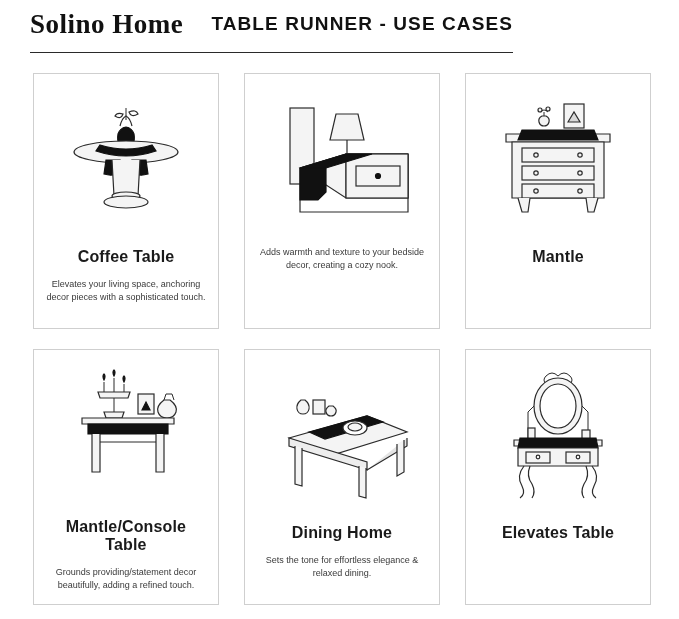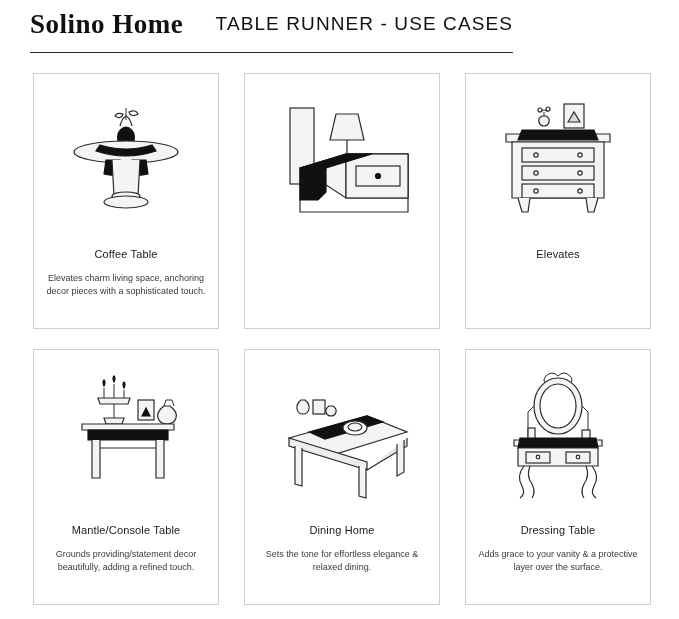--- a/index.html
+++ b/index.html
@@ -26,21 +26,21 @@
     font-family: "Liberation Serif", serif;
     font-size: 27px;
     font-weight: bold;
     letter-spacing: 0.5px;
     color: #111;
     white-space: nowrap;
   }
   .header-title {
     font-family: "Liberation Sans", sans-serif;
     font-size: 19px;
-    font-weight: normal;
+    font-weight: bold;
     letter-spacing: 1.1px;
     color: #111;
     white-space: nowrap;
   }
   .rule {
     height: 1px;
     background: #2a2a2a;
     margin: 4px 8px 0 8px;
   }
   .grid {
@@ -62,22 +62,22 @@
   .art {
     height: 150px;
     width: 100%;
     display: flex;
     align-items: flex-end;
     justify-content: center;
     padding-bottom: 4px;
   }
   .art svg { display: block; }
   .card-title {
-    font-size: 11px;
-    font-weight: normal;
+    font-size: 16px;
+    font-weight: bold;
     color: #1a1a1a;
     text-align: center;
     margin-top: 14px;
     letter-spacing: 0.15px;
   }
   .card-desc {
     font-size: 9px;
     line-height: 1.45;
     color: #3a3a3a;
     text-align: center;
@@ -116,21 +116,21 @@
             <path d="M60 70 l-2 14 q10 3 14 -2 l2 -12z" fill="#111" stroke="#111"></path>
             <path d="M100 70 l2 14 q-10 3 -14 -2 l-2 -12z" fill="#111" stroke="#111"></path>
 
             <path d="M66 70 l2 36 h24 l2 -36" fill="#f4f4f4"></path>
             <ellipse cx="80" cy="106" rx="14" ry="4" fill="#f4f4f4"></ellipse>
             <ellipse cx="80" cy="112" rx="22" ry="6" fill="#f4f4f4"></ellipse>
           </g>
         </svg>
       </div>
       <div class="card-title">Coffee Table</div>
-      <div class="card-desc">Elevates charm living space, anchoring decor pieces with a sophisticated touch.</div>
+      <div class="card-desc">Elevates your living space, anchoring decor pieces with a sophisticated touch.</div>
     </div>
 
     <div class="card">
       <div class="art">
         <svg width="160" height="140" viewBox="0 0 160 140">
           <g fill="none" stroke="#2b2b2b" stroke-width="1.2">
 
             <rect x="28" y="18" width="24" height="76" fill="#f4f4f4"></rect>
 
             <path d="M74 24 l22 0 l6 26 l-34 0z" fill="#f4f4f4"></path>
@@ -144,20 +144,21 @@
             <rect x="84" y="64" width="62" height="44" fill="#f4f4f4"></rect>
 
             <path d="M38 78 l46 -14 l26 0 l-46 14z" fill="#111" stroke="#111"></path>
             <path d="M38 78 l26 0 l0 24 l-8 8 l-18 0z" fill="#111" stroke="#111"></path>
 
             <rect x="94" y="76" width="44" height="20" fill="#f4f4f4"></rect>
             <circle cx="116" cy="86" r="2.5" fill="#111" stroke="#111"></circle>
           </g>
         </svg>
       </div>
+      <div class="card-desc">Adds warmth and texture to your bedside decor, creating a cozy nook.</div>
     </div>
 
     <div class="card">
       <div class="art">
         <svg width="160" height="140" viewBox="0 0 160 140">
           <g fill="none" stroke="#2b2b2b" stroke-width="1.2">
 
             <rect x="86" y="14" width="20" height="24" fill="#f4f4f4"></rect>
             <path d="M90 32 l6 -10 l6 10z" fill="#d8d8d8"></path>
 
@@ -178,21 +179,21 @@
             <circle cx="58" cy="83" r="2.2"></circle>
             <circle cx="102" cy="83" r="2.2"></circle>
             <circle cx="58" cy="101" r="2.2"></circle>
             <circle cx="102" cy="101" r="2.2"></circle>
 
             <path d="M40 108 l4 14 l6 0 l2 -14" fill="#f4f4f4"></path>
             <path d="M120 108 l-4 14 l-6 0 l-2 -14" fill="#f4f4f4"></path>
           </g>
         </svg>
       </div>
-      <div class="card-title">Elevates</div>
+      <div class="card-title">Mantle</div>
     </div>
 
     <div class="card">
       <div class="art">
         <svg width="160" height="140" viewBox="0 0 160 140">
           <g fill="none" stroke="#2b2b2b" stroke-width="1.2">
 
             <path d="M58 22 l0 10 M68 18 l0 14 M78 24 l0 8" stroke-width="1"></path>
             <path d="M58 20 q2 -4 0 -6 q-2 2 0 6z" fill="#111" stroke="#111"></path>
             <path d="M68 16 q2 -4 0 -6 q-2 2 0 6z" fill="#111" stroke="#111"></path>
@@ -271,18 +272,17 @@
             <circle cx="60" cy="91" r="1.8"></circle>
             <circle cx="100" cy="91" r="1.8"></circle>
 
             <path d="M46 100 q-8 10 -2 20 q4 8 -2 12" fill="none"></path>
             <path d="M52 100 q-4 10 2 18 q4 8 0 14" fill="none"></path>
             <path d="M114 100 q8 10 2 20 q-4 8 2 12" fill="none"></path>
             <path d="M108 100 q4 10 -2 18 q-4 8 0 14" fill="none"></path>
           </g>
         </svg>
       </div>
-      <div class="card-title">Dressing Table</div>
-      <div class="card-desc">Adds grace to your vanity &amp; a protective layer over the surface.</div>
+      <div class="card-title">Elevates Table</div>
     </div>
 
   </div>
 </div>
 
 </body></html>

